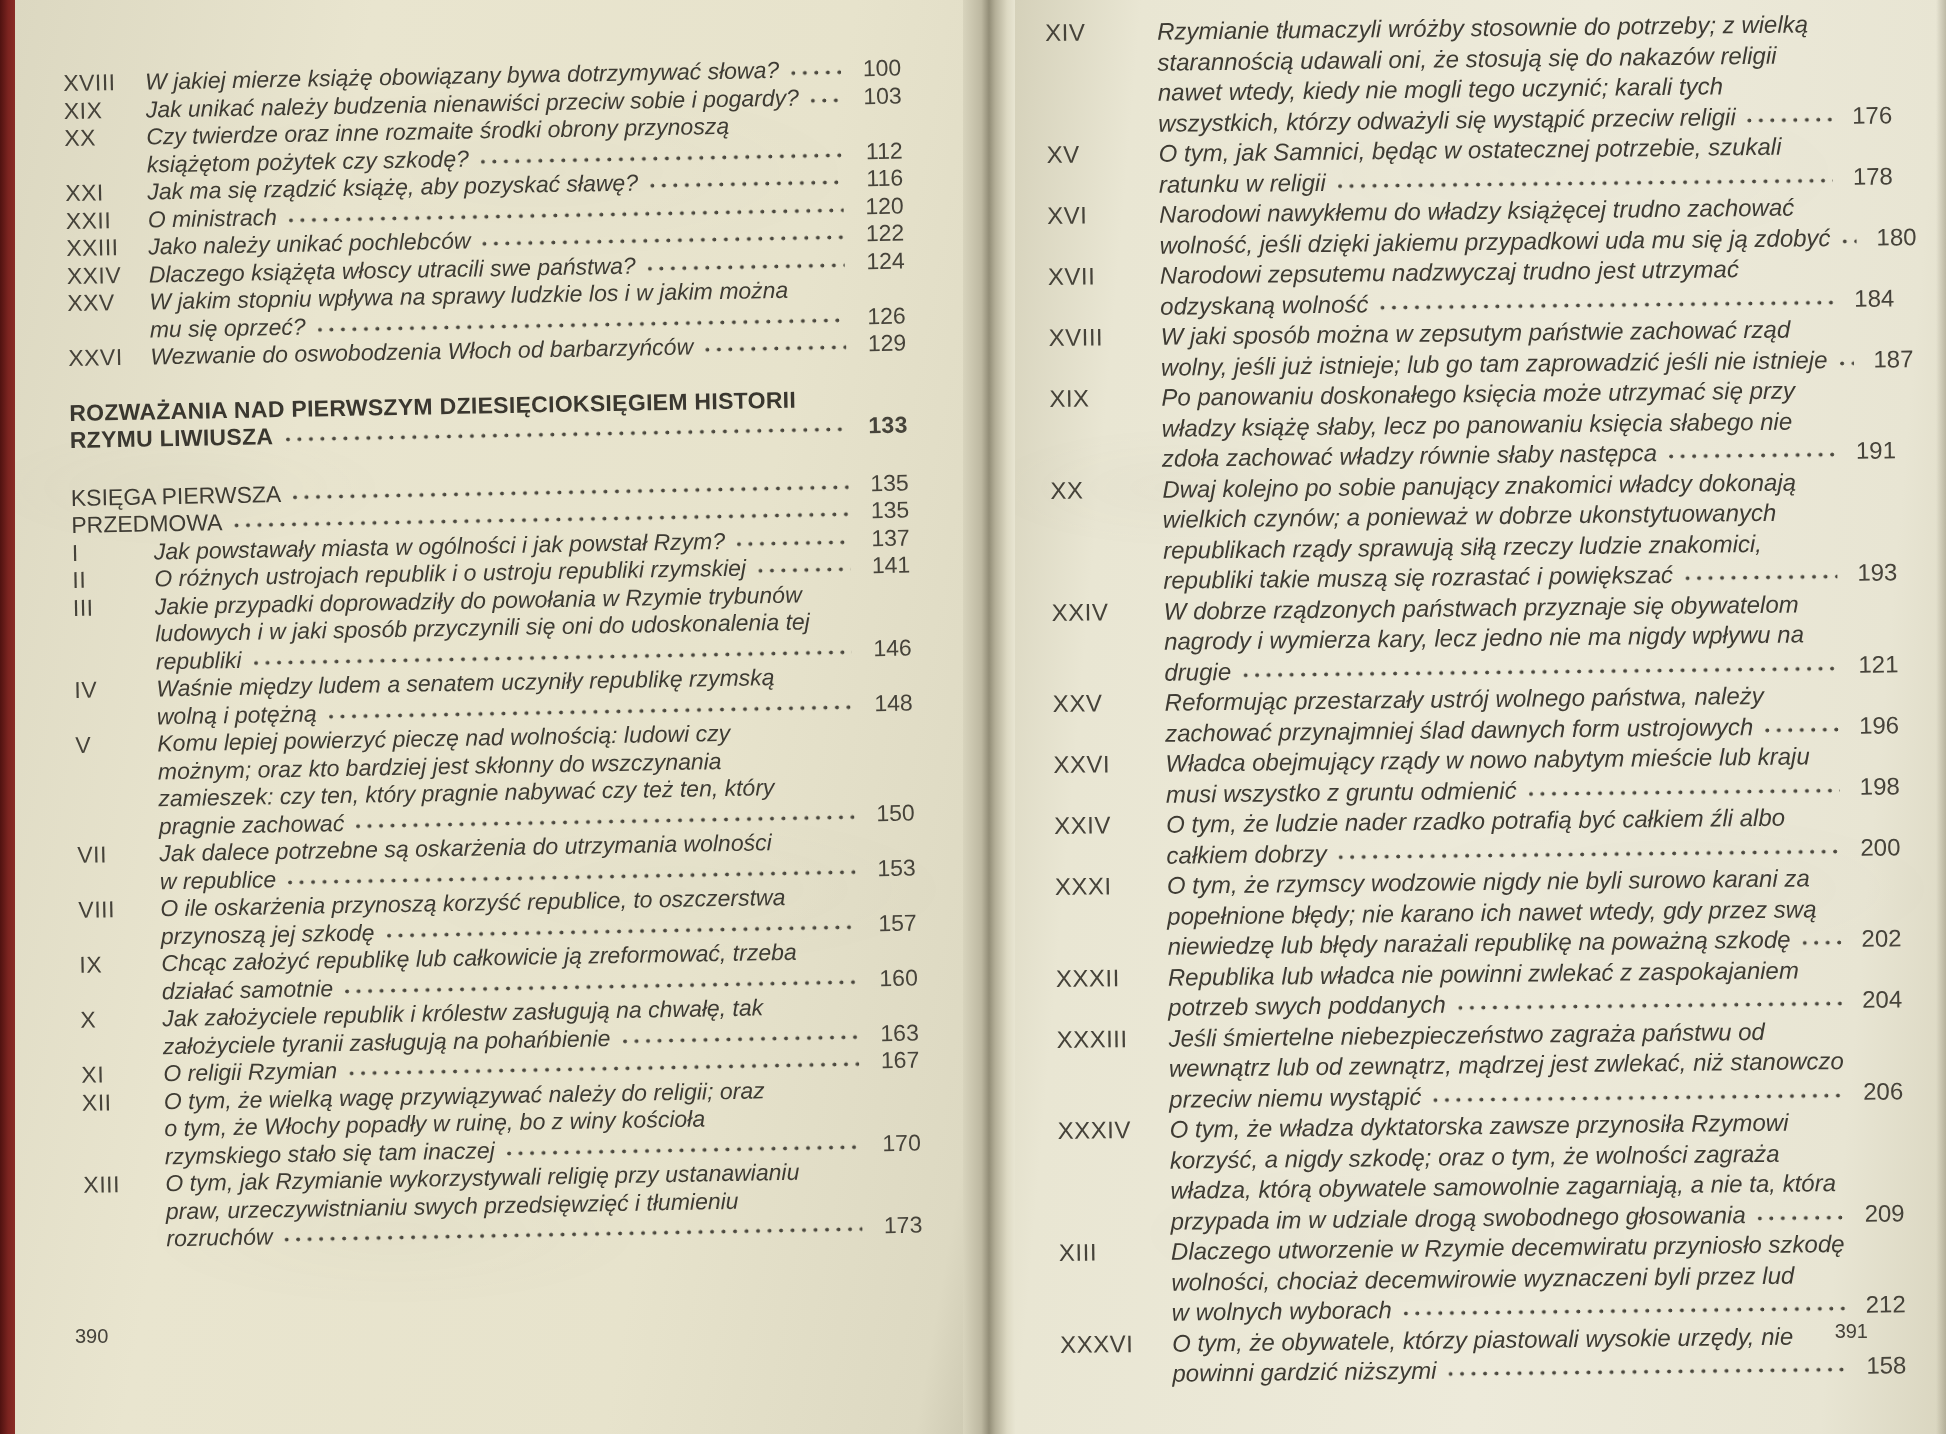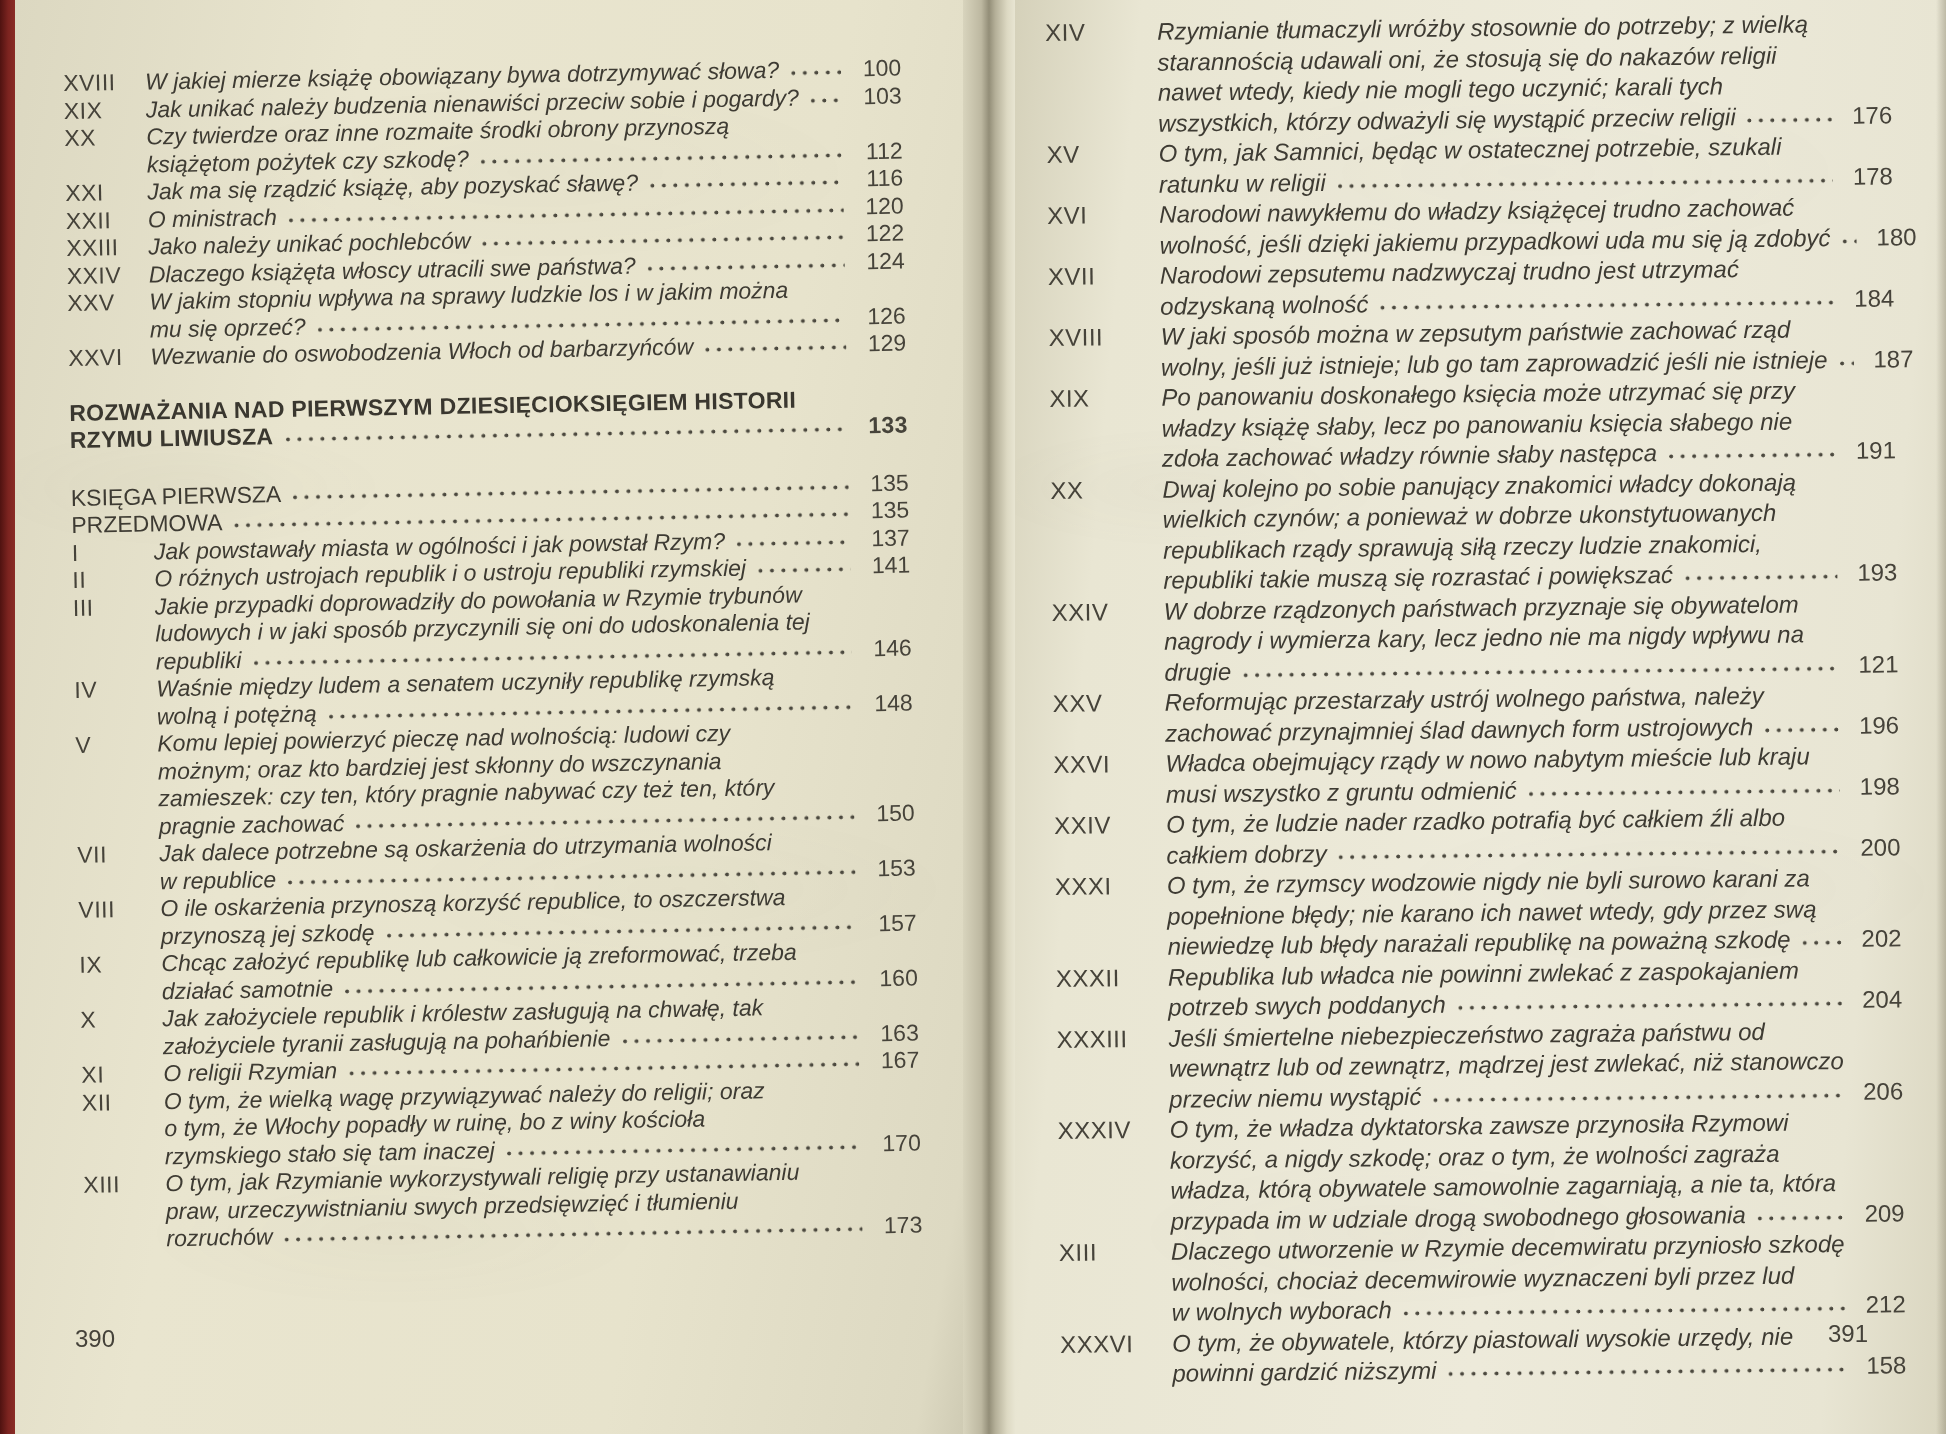--- a/index.html
+++ b/index.html
@@ -60,21 +60,21 @@
   .txt{flex:0 0 auto;}
   .leader{
     flex:1 1 auto;height:5px;margin:0 10px 0 12px;min-width:14px;
     background:radial-gradient(circle at 2.2px 2.5px,#4c493f 1.65px,rgba(0,0,0,0) 2.25px);
     background-size:11.5px 5px;background-repeat:repeat-x;
     transform:translateY(-2px);
   }
   .pg{flex:0 0 auto;min-width:50px;text-align:right;font-style:normal;color:#46433a;}
   .pg-bold{font-weight:bold;}
   .pagenum{
-    position:absolute;font-size:24px;color:#45423a;font-style:normal;
+    position:absolute;font-size:20px;color:#45423a;font-style:normal;
   }
   .pagenum-left{left:60px;top:1325px;}
   .pagenum-right{right:78px;top:1320px;}
   .edge-right{
     position:absolute;right:0;top:0;width:10px;height:100%;
     background:linear-gradient(90deg,rgba(0,0,0,0),rgba(110,104,82,.35));
   }
 </style>
 </head>
 <body>

